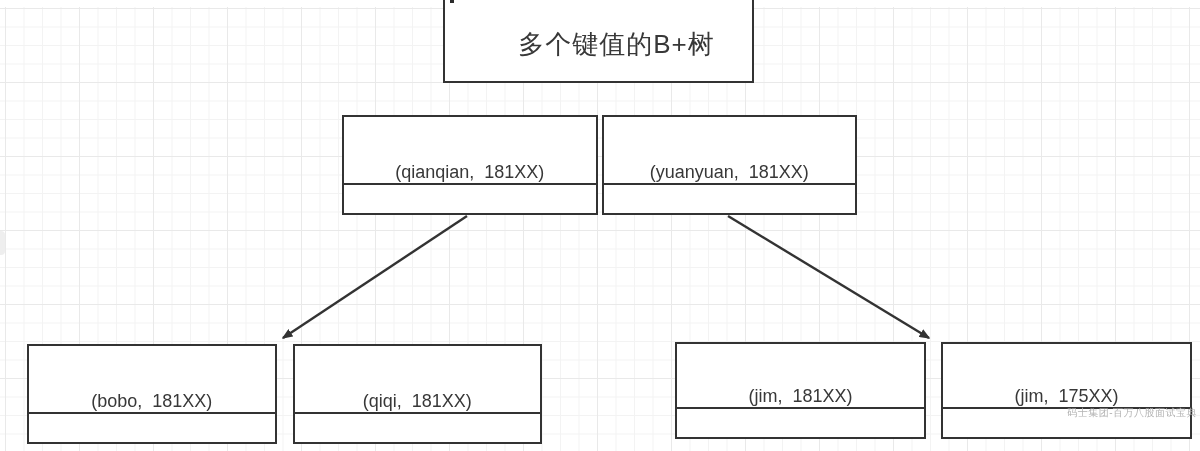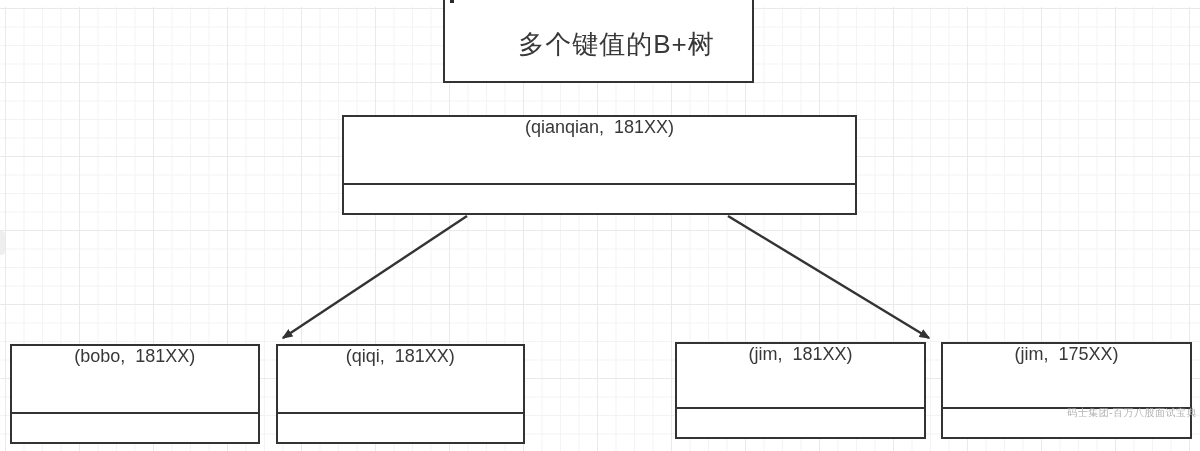--- a/index.html
+++ b/index.html
@@ -38,32 +38,32 @@
   }
   .title-box .title-text {
     font-size: 26px; color: #383838; letter-spacing: 1px;
     white-space: pre;
     margin-left: 36px;
   }
 
   
   .node { display: flex; }
   .node-root       { left: 342px;  top: 115px; width: 515px; height: 100px; gap: 4px; }
-  .node-leaf-left  { left: 10px;   top: 344px; width: 515px; height: 100px; gap: 16px; }
+  .node-leaf-left  { left: 27px;   top: 344px; width: 515px; height: 100px; gap: 16px; }
   .node-leaf-right { left: 675px;  top: 342px; width: 517px; height: 97px;  gap: 15px; }
 
   .cell {
     flex: 1 1 0;
     background: #ffffff;
     border: 2.5px solid #333333;
     display: flex; flex-direction: column;
   }
   .cell-key {
     flex: 1 1 auto;
-    display: flex; align-items: flex-start; justify-content: center;
+    display: flex; align-items: flex-end; justify-content: center;
   }
   .cell-label {
     font-size: 18px; color: #383838; white-space: pre;
   }
   .cell-pointer {
     height: 30px; flex: 0 0 auto;
     border-top: 2.5px solid #333333;
   }
 
   
@@ -108,20 +108,26 @@
     <span class="title-text">多个键值的B+树</span>
   </div>
 
   <div class="shape node node-root">
     <div class="cell">
       <div class="cell-key">
         <span class="cell-label">(qianqian,  181XX)</span>
       </div>
       <div class="cell-pointer"></div>
     </div>
+    <div class="cell">
+      <div class="cell-key">
+        <span class="cell-label">(yuanyuan,  181XX)</span>
+      </div>
+      <div class="cell-pointer"></div>
+    </div>
   </div>
 
   <div class="shape node node-leaf-left">
     <div class="cell">
       <div class="cell-key">
         <span class="cell-label">(bobo,  181XX)</span>
       </div>
       <div class="cell-pointer"></div>
     </div>
     <div class="cell">

